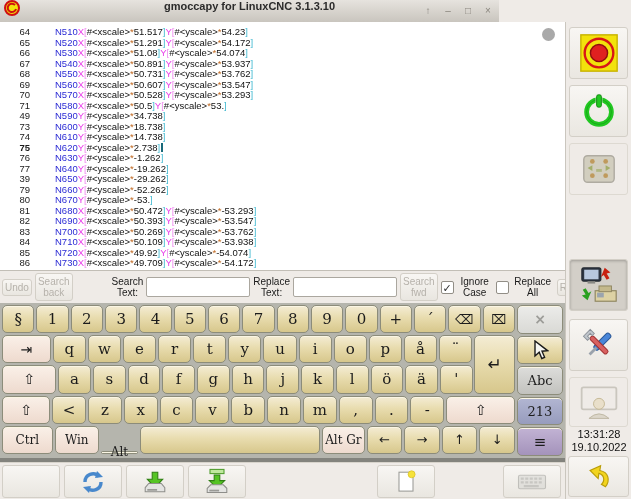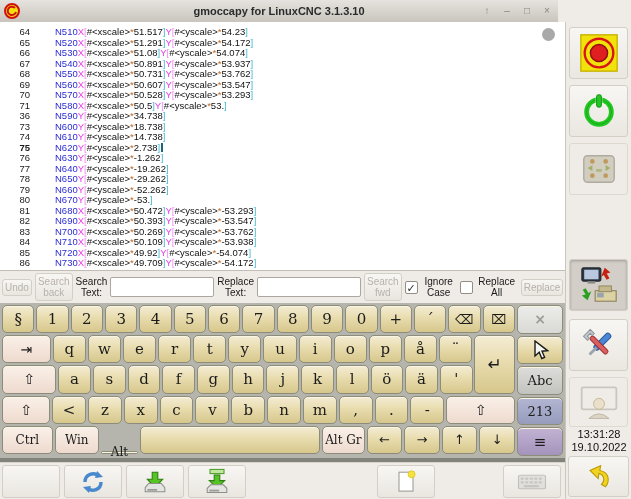--- a/index.html
+++ b/index.html
@@ -1,18 +1,18 @@
 <!DOCTYPE html>
 <html><head>
 <meta charset="utf-8">
 <style>
   html,body{margin:0;padding:0;}
   body{width:631px;height:499px;position:relative;background:#efebe7;font-family:"Liberation Sans",sans-serif;overflow:hidden;user-select:none;}
   
-  .titlebar{position:absolute;top:0;left:0;width:558px;height:22px;background:linear-gradient(#e6e3de,#c9c5be);border-bottom:1px solid #a39f97;display:flex;align-items:center;}
+  .titlebar{position:absolute;top:0;left:0;width:499px;height:22px;background:linear-gradient(#e6e3de,#c9c5be);border-bottom:1px solid #a39f97;display:flex;align-items:flex-start;}
   .title-icon{width:16px;height:16px;margin-left:4px;flex:0 0 auto;}
   .title-text{position:absolute;left:0;right:0;text-align:center;font-size:11px;font-weight:bold;color:#2b2b2b;}
   .win-controls{position:absolute;right:4px;top:3px;display:flex;gap:6px;}
   .win-btn{width:14px;height:15px;font-size:10px;color:#8a867e;display:flex;align-items:center;justify-content:center;border-radius:2px;}
   
   .editor{position:absolute;top:22px;left:0;width:567px;height:249px;background:#ffffff;border-bottom:1px solid #c2beb6;overflow:hidden;padding-top:5px;box-sizing:border-box;}
   .ed-line{display:flex;height:10.5px;line-height:10.5px;font-size:9.5px;white-space:pre;}
   .ln{width:30px;text-align:right;color:#1b1b1b;flex:0 0 auto;padding-right:9px;}
   .ln.cur{font-weight:bold;}
   .code{flex:1;margin-left:16px;}
@@ -79,43 +79,43 @@
 <div class="editor">
   <div>
       <div class="ed-line"><span class="ln">64</span><span class="code"><span class="tk-n">N510</span><span class="tk-ax">X</span><span class="tk-lb">[</span><span class="tk-tx">#&lt;xscale&gt;</span><span class="tk-st">*</span><span class="tk-tx">51.517</span><span class="tk-rb">]</span><span class="tk-ax">Y</span><span class="tk-lb">[</span><span class="tk-tx">#&lt;yscale&gt;</span><span class="tk-st">*</span><span class="tk-tx">54.23</span><span class="tk-rb">]</span></span></div>
       <div class="ed-line"><span class="ln">65</span><span class="code"><span class="tk-n">N520</span><span class="tk-ax">X</span><span class="tk-lb">[</span><span class="tk-tx">#&lt;xscale&gt;</span><span class="tk-st">*</span><span class="tk-tx">51.291</span><span class="tk-rb">]</span><span class="tk-ax">Y</span><span class="tk-lb">[</span><span class="tk-tx">#&lt;yscale&gt;</span><span class="tk-st">*</span><span class="tk-tx">54.172</span><span class="tk-rb">]</span></span></div>
       <div class="ed-line"><span class="ln">66</span><span class="code"><span class="tk-n">N530</span><span class="tk-ax">X</span><span class="tk-lb">[</span><span class="tk-tx">#&lt;xscale&gt;</span><span class="tk-st">*</span><span class="tk-tx">51.08</span><span class="tk-rb">]</span><span class="tk-ax">Y</span><span class="tk-lb">[</span><span class="tk-tx">#&lt;yscale&gt;</span><span class="tk-st">*</span><span class="tk-tx">54.074</span><span class="tk-rb">]</span></span></div>
       <div class="ed-line"><span class="ln">67</span><span class="code"><span class="tk-n">N540</span><span class="tk-ax">X</span><span class="tk-lb">[</span><span class="tk-tx">#&lt;xscale&gt;</span><span class="tk-st">*</span><span class="tk-tx">50.891</span><span class="tk-rb">]</span><span class="tk-ax">Y</span><span class="tk-lb">[</span><span class="tk-tx">#&lt;yscale&gt;</span><span class="tk-st">*</span><span class="tk-tx">53.937</span><span class="tk-rb">]</span></span></div>
       <div class="ed-line"><span class="ln">68</span><span class="code"><span class="tk-n">N550</span><span class="tk-ax">X</span><span class="tk-lb">[</span><span class="tk-tx">#&lt;xscale&gt;</span><span class="tk-st">*</span><span class="tk-tx">50.731</span><span class="tk-rb">]</span><span class="tk-ax">Y</span><span class="tk-lb">[</span><span class="tk-tx">#&lt;yscale&gt;</span><span class="tk-st">*</span><span class="tk-tx">53.762</span><span class="tk-rb">]</span></span></div>
       <div class="ed-line"><span class="ln">69</span><span class="code"><span class="tk-n">N560</span><span class="tk-ax">X</span><span class="tk-lb">[</span><span class="tk-tx">#&lt;xscale&gt;</span><span class="tk-st">*</span><span class="tk-tx">50.607</span><span class="tk-rb">]</span><span class="tk-ax">Y</span><span class="tk-lb">[</span><span class="tk-tx">#&lt;yscale&gt;</span><span class="tk-st">*</span><span class="tk-tx">53.547</span><span class="tk-rb">]</span></span></div>
       <div class="ed-line"><span class="ln">70</span><span class="code"><span class="tk-n">N570</span><span class="tk-ax">X</span><span class="tk-lb">[</span><span class="tk-tx">#&lt;xscale&gt;</span><span class="tk-st">*</span><span class="tk-tx">50.528</span><span class="tk-rb">]</span><span class="tk-ax">Y</span><span class="tk-lb">[</span><span class="tk-tx">#&lt;yscale&gt;</span><span class="tk-st">*</span><span class="tk-tx">53.293</span><span class="tk-rb">]</span></span></div>
       <div class="ed-line"><span class="ln">71</span><span class="code"><span class="tk-n">N580</span><span class="tk-ax">X</span><span class="tk-lb">[</span><span class="tk-tx">#&lt;xscale&gt;</span><span class="tk-st">*</span><span class="tk-tx">50.5</span><span class="tk-rb">]</span><span class="tk-ax">Y</span><span class="tk-lb">[</span><span class="tk-tx">#&lt;yscale&gt;</span><span class="tk-st">*</span><span class="tk-tx">53.</span><span class="tk-rb">]</span></span></div>
-      <div class="ed-line"><span class="ln">36</span><span class="code"><span class="tk-n">N590</span><span class="tk-ax">Y</span><span class="tk-lb">[</span><span class="tk-tx">#&lt;yscale&gt;</span><span class="tk-st">*</span><span class="tk-tx">34.738</span><span class="tk-rb">]</span></span></div>
+      <div class="ed-line"><span class="ln">49</span><span class="code"><span class="tk-n">N590</span><span class="tk-ax">Y</span><span class="tk-lb">[</span><span class="tk-tx">#&lt;yscale&gt;</span><span class="tk-st">*</span><span class="tk-tx">34.738</span><span class="tk-rb">]</span></span></div>
       <div class="ed-line"><span class="ln">73</span><span class="code"><span class="tk-n">N600</span><span class="tk-ax">Y</span><span class="tk-lb">[</span><span class="tk-tx">#&lt;yscale&gt;</span><span class="tk-st">*</span><span class="tk-tx">18.738</span><span class="tk-rb">]</span></span></div>
       <div class="ed-line"><span class="ln">74</span><span class="code"><span class="tk-n">N610</span><span class="tk-ax">Y</span><span class="tk-lb">[</span><span class="tk-tx">#&lt;yscale&gt;</span><span class="tk-st">*</span><span class="tk-tx">14.738</span><span class="tk-rb">]</span></span></div>
       <div class="ed-line"><span class="ln cur">75</span><span class="code"><span class="tk-n">N620</span><span class="tk-ax">Y</span><span class="tk-lb">[</span><span class="tk-tx">#&lt;yscale&gt;</span><span class="tk-st">*</span><span class="tk-tx">2.738</span><span class="tk-rb">]</span><span class="caret"></span></span></div>
       <div class="ed-line"><span class="ln">76</span><span class="code"><span class="tk-n">N630</span><span class="tk-ax">Y</span><span class="tk-lb">[</span><span class="tk-tx">#&lt;yscale&gt;</span><span class="tk-st">*</span><span class="tk-tx">-1.262</span><span class="tk-rb">]</span></span></div>
       <div class="ed-line"><span class="ln">77</span><span class="code"><span class="tk-n">N640</span><span class="tk-ax">Y</span><span class="tk-lb">[</span><span class="tk-tx">#&lt;yscale&gt;</span><span class="tk-st">*</span><span class="tk-tx">-19.262</span><span class="tk-rb">]</span></span></div>
-      <div class="ed-line"><span class="ln">78</span><span class="code"><span class="tk-n">N650</span><span class="tk-ax">Y</span><span class="tk-lb">[</span><span class="tk-tx">#&lt;yscale&gt;</span><span class="tk-st">*</span><span class="tk-tx">-29.262</span><span class="tk-rb">]</span></span></div>
+      <div class="ed-line"><span class="ln">39</span><span class="code"><span class="tk-n">N650</span><span class="tk-ax">Y</span><span class="tk-lb">[</span><span class="tk-tx">#&lt;yscale&gt;</span><span class="tk-st">*</span><span class="tk-tx">-29.262</span><span class="tk-rb">]</span></span></div>
       <div class="ed-line"><span class="ln">79</span><span class="code"><span class="tk-n">N660</span><span class="tk-ax">Y</span><span class="tk-lb">[</span><span class="tk-tx">#&lt;yscale&gt;</span><span class="tk-st">*</span><span class="tk-tx">-52.262</span><span class="tk-rb">]</span></span></div>
       <div class="ed-line"><span class="ln">80</span><span class="code"><span class="tk-n">N670</span><span class="tk-ax">Y</span><span class="tk-lb">[</span><span class="tk-tx">#&lt;yscale&gt;</span><span class="tk-st">*</span><span class="tk-tx">-53.</span><span class="tk-rb">]</span></span></div>
       <div class="ed-line"><span class="ln">81</span><span class="code"><span class="tk-n">N680</span><span class="tk-ax">X</span><span class="tk-lb">[</span><span class="tk-tx">#&lt;xscale&gt;</span><span class="tk-st">*</span><span class="tk-tx">50.472</span><span class="tk-rb">]</span><span class="tk-ax">Y</span><span class="tk-lb">[</span><span class="tk-tx">#&lt;yscale&gt;</span><span class="tk-st">*</span><span class="tk-tx">-53.293</span><span class="tk-rb">]</span></span></div>
       <div class="ed-line"><span class="ln">82</span><span class="code"><span class="tk-n">N690</span><span class="tk-ax">X</span><span class="tk-lb">[</span><span class="tk-tx">#&lt;xscale&gt;</span><span class="tk-st">*</span><span class="tk-tx">50.393</span><span class="tk-rb">]</span><span class="tk-ax">Y</span><span class="tk-lb">[</span><span class="tk-tx">#&lt;yscale&gt;</span><span class="tk-st">*</span><span class="tk-tx">-53.547</span><span class="tk-rb">]</span></span></div>
       <div class="ed-line"><span class="ln">83</span><span class="code"><span class="tk-n">N700</span><span class="tk-ax">X</span><span class="tk-lb">[</span><span class="tk-tx">#&lt;xscale&gt;</span><span class="tk-st">*</span><span class="tk-tx">50.269</span><span class="tk-rb">]</span><span class="tk-ax">Y</span><span class="tk-lb">[</span><span class="tk-tx">#&lt;yscale&gt;</span><span class="tk-st">*</span><span class="tk-tx">-53.762</span><span class="tk-rb">]</span></span></div>
       <div class="ed-line"><span class="ln">84</span><span class="code"><span class="tk-n">N710</span><span class="tk-ax">X</span><span class="tk-lb">[</span><span class="tk-tx">#&lt;xscale&gt;</span><span class="tk-st">*</span><span class="tk-tx">50.109</span><span class="tk-rb">]</span><span class="tk-ax">Y</span><span class="tk-lb">[</span><span class="tk-tx">#&lt;yscale&gt;</span><span class="tk-st">*</span><span class="tk-tx">-53.938</span><span class="tk-rb">]</span></span></div>
       <div class="ed-line"><span class="ln">85</span><span class="code"><span class="tk-n">N720</span><span class="tk-ax">X</span><span class="tk-lb">[</span><span class="tk-tx">#&lt;xscale&gt;</span><span class="tk-st">*</span><span class="tk-tx">49.92</span><span class="tk-rb">]</span><span class="tk-ax">Y</span><span class="tk-lb">[</span><span class="tk-tx">#&lt;yscale&gt;</span><span class="tk-st">*</span><span class="tk-tx">-54.074</span><span class="tk-rb">]</span></span></div>
       <div class="ed-line"><span class="ln">86</span><span class="code"><span class="tk-n">N730</span><span class="tk-ax">X</span><span class="tk-lb">[</span><span class="tk-tx">#&lt;xscale&gt;</span><span class="tk-st">*</span><span class="tk-tx">49.709</span><span class="tk-rb">]</span><span class="tk-ax">Y</span><span class="tk-lb">[</span><span class="tk-tx">#&lt;yscale&gt;</span><span class="tk-st">*</span><span class="tk-tx">-54.172</span><span class="tk-rb">]</span></span></div>
     </div>
   <div class="scroll-dot"></div>
 </div>
 
 <div class="searchbar">
   <div class="sbtn" style="width:34px;">Undo</div>
   <div class="sbtn" style="width:46px;">Search back</div>
-  <div class="slabel" style="width:44px;">Search Text:</div>
+  <div class="slabel" style="width:44px;margin-left:36px;">Search Text:</div>
   <input class="sinput" style="width: 104px;" value="">
   <div class="slabel" style="width:48px;">Replace Text:</div>
   <input class="sinput" style="width: 104px;" value="">
   <div class="sbtn" style="width:42px;">Search fwd</div>
   <div class="chkwrap">
     <div class="chk">✓</div>
     <div class="slabel" style="width:36px;">Ignore Case</div>
   </div>
   <div class="chkwrap">
     <div class="chk"></div>

